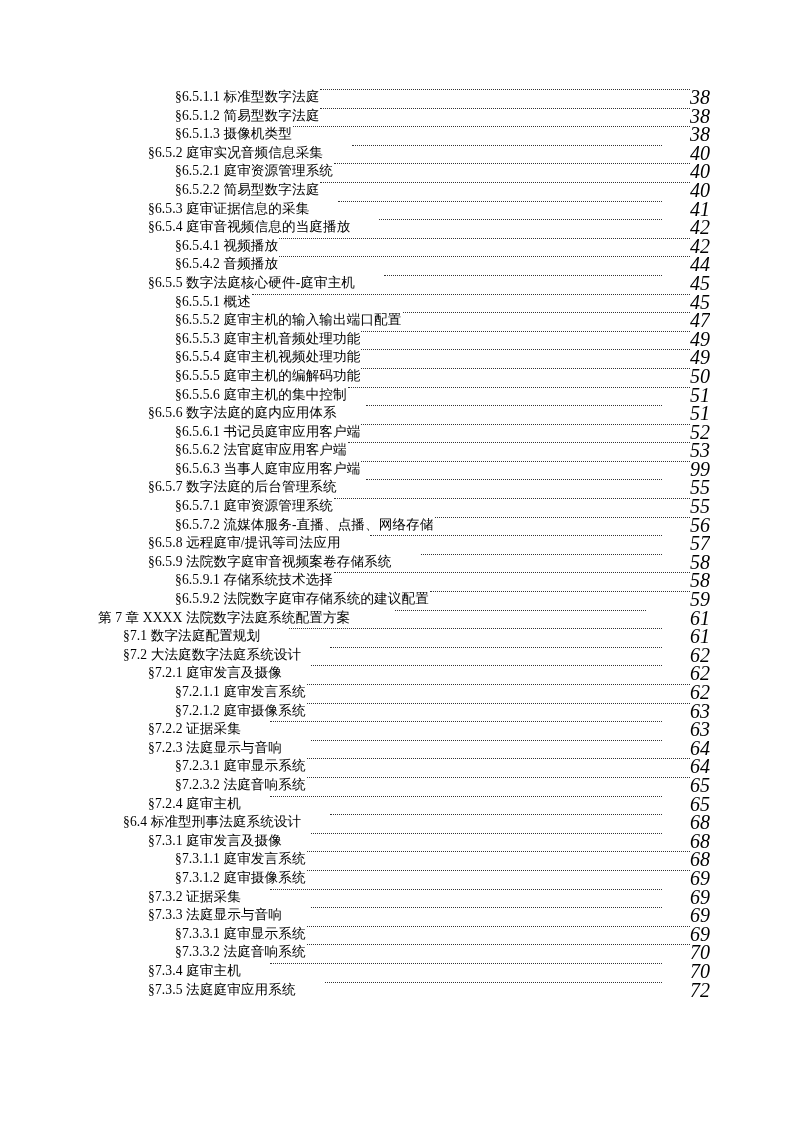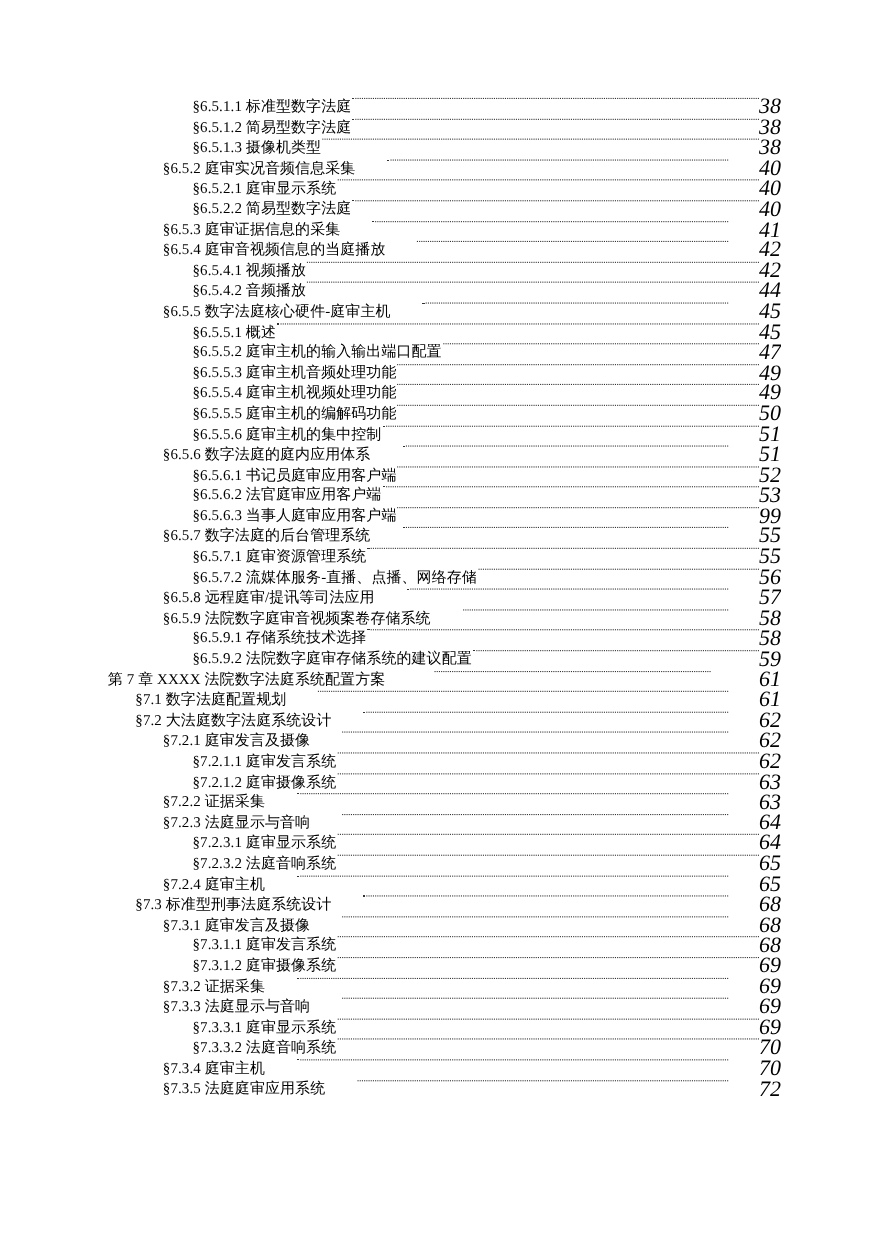--- a/index.html
+++ b/index.html
@@ -78,21 +78,21 @@
         <span class="toc-title">§6.5.1.3  摄像机类型</span>
         <span class="toc-leader"></span>
         <span class="toc-page">38</span>
       </div>
       <div class="toc-entry lvl-3">
         <span class="toc-title">§6.5.2  庭审实况音频信息采集</span>
         <span class="toc-leader"></span>
         <span class="toc-page">40</span>
       </div>
       <div class="toc-entry lvl-4">
-        <span class="toc-title">§6.5.2.1  庭审显示系统</span>
+        <span class="toc-title">§6.5.2.1  庭审资源管理系统</span>
         <span class="toc-leader"></span>
         <span class="toc-page">40</span>
       </div>
       <div class="toc-entry lvl-4">
         <span class="toc-title">§6.5.2.2  简易型数字法庭</span>
         <span class="toc-leader"></span>
         <span class="toc-page">40</span>
       </div>
       <div class="toc-entry lvl-3">
         <span class="toc-title">§6.5.3  庭审证据信息的采集</span>
@@ -253,21 +253,21 @@
         <span class="toc-title">§7.2.3.2  法庭音响系统</span>
         <span class="toc-leader"></span>
         <span class="toc-page">65</span>
       </div>
       <div class="toc-entry lvl-3">
         <span class="toc-title">§7.2.4  庭审主机</span>
         <span class="toc-leader"></span>
         <span class="toc-page">65</span>
       </div>
       <div class="toc-entry lvl-2">
-        <span class="toc-title">§7.3  标准型刑事法庭系统设计</span>
+        <span class="toc-title">§6.4  标准型刑事法庭系统设计</span>
         <span class="toc-leader"></span>
         <span class="toc-page">68</span>
       </div>
       <div class="toc-entry lvl-3">
         <span class="toc-title">§7.3.1  庭审发言及摄像</span>
         <span class="toc-leader"></span>
         <span class="toc-page">68</span>
       </div>
       <div class="toc-entry lvl-4">
         <span class="toc-title">§7.3.1.1  庭审发言系统</span>

